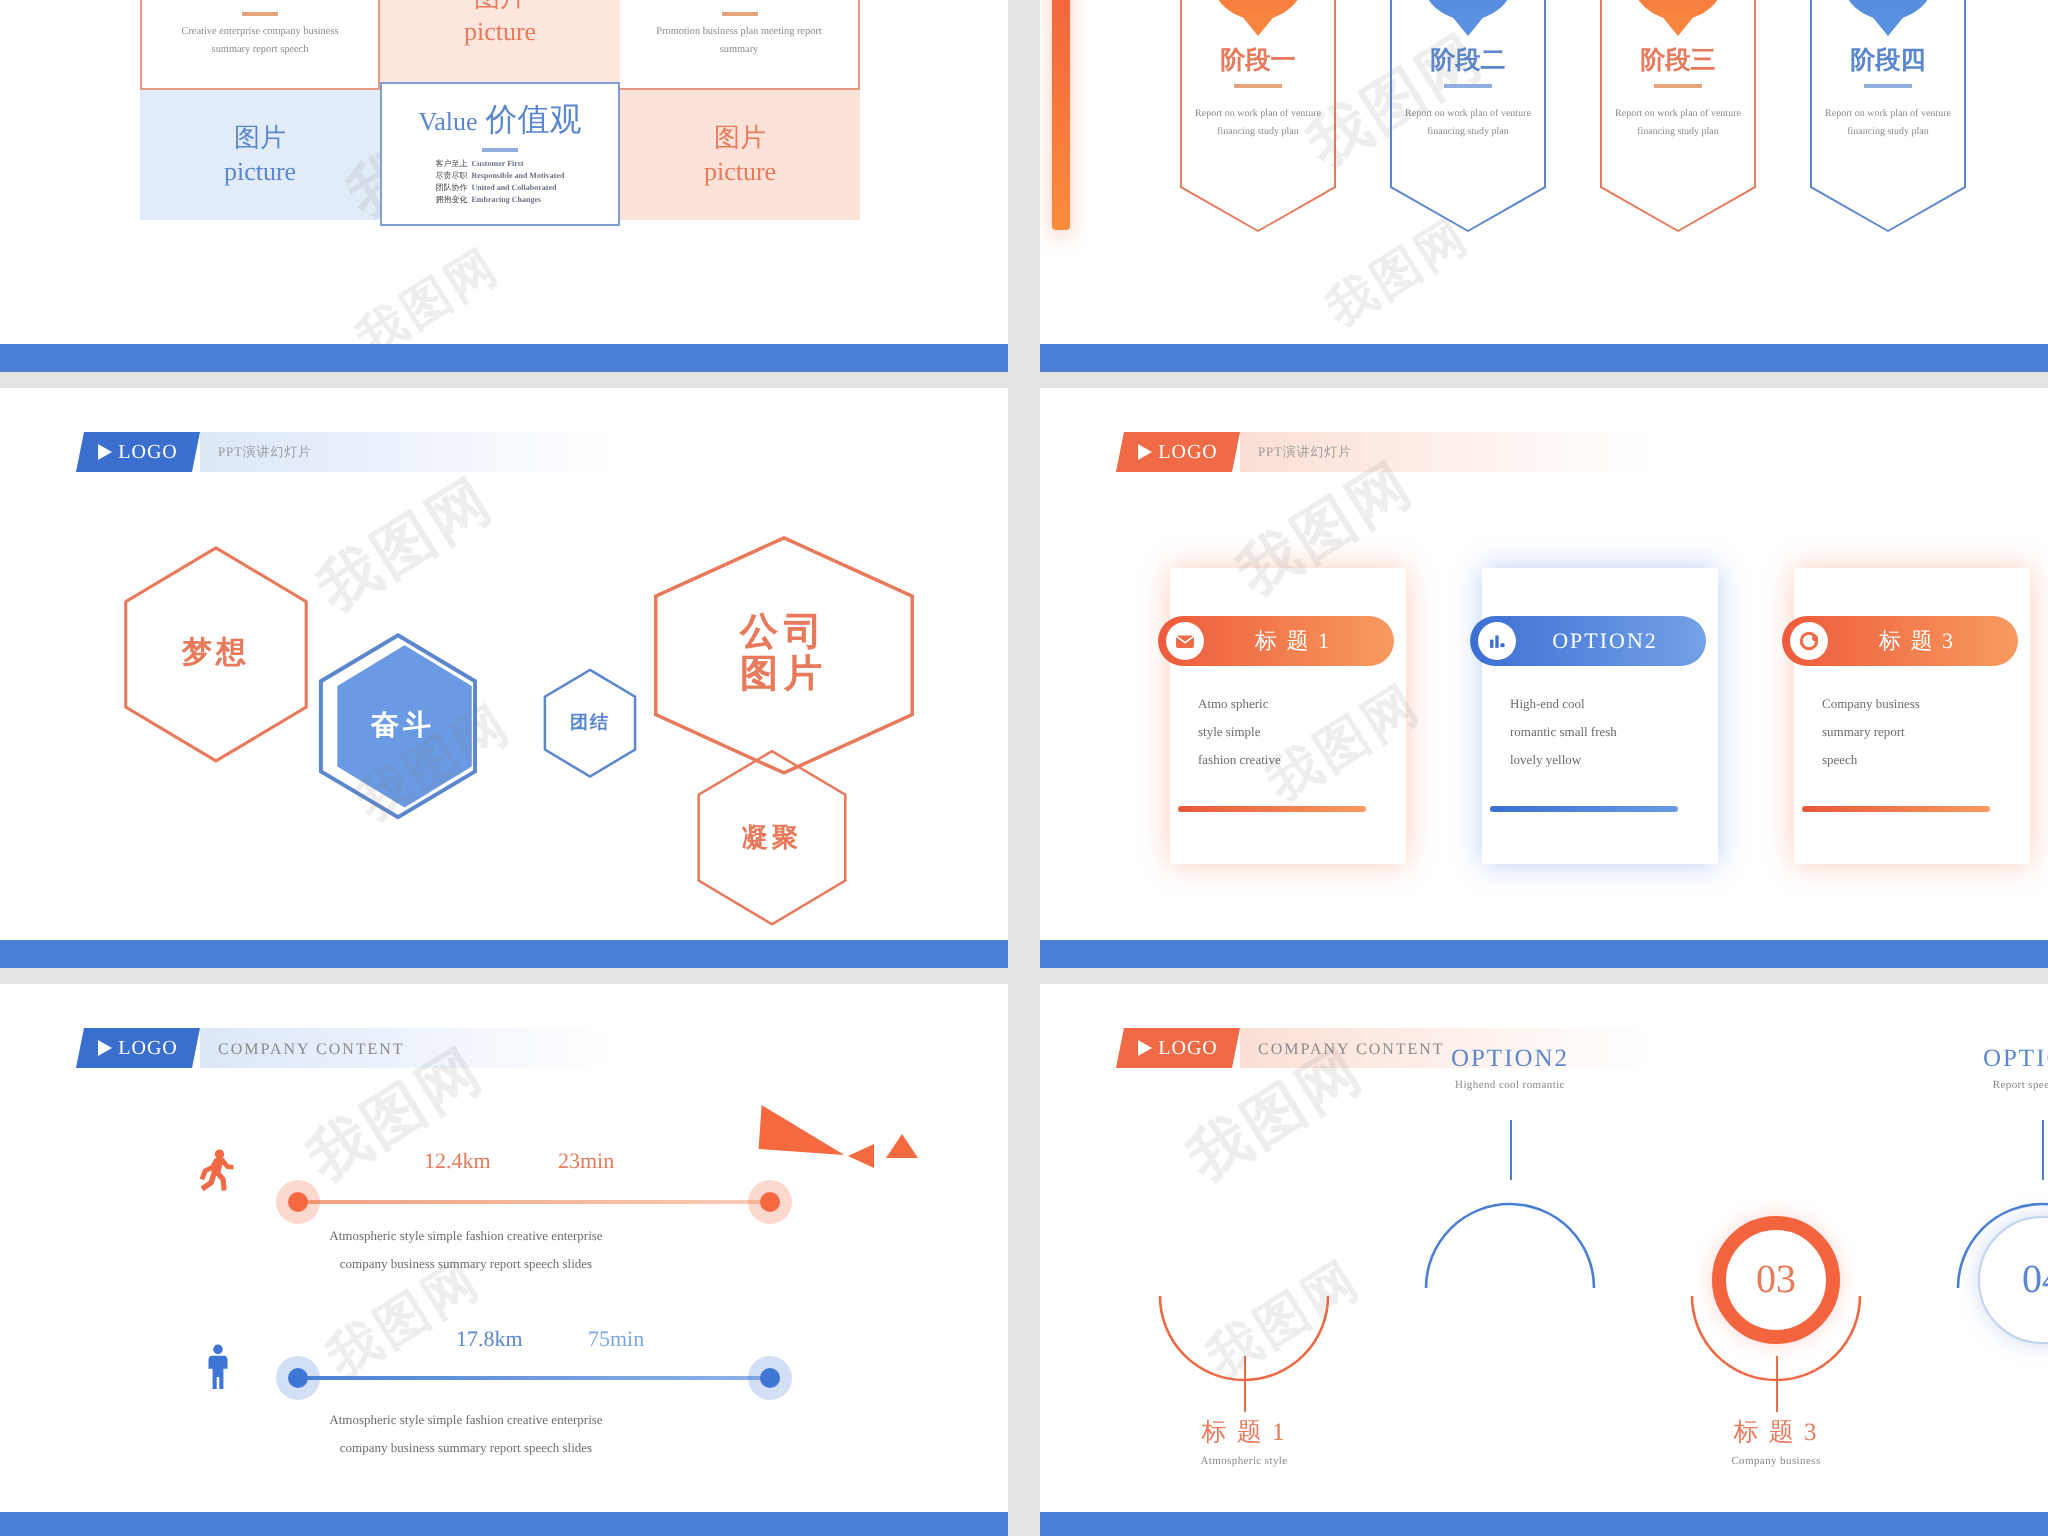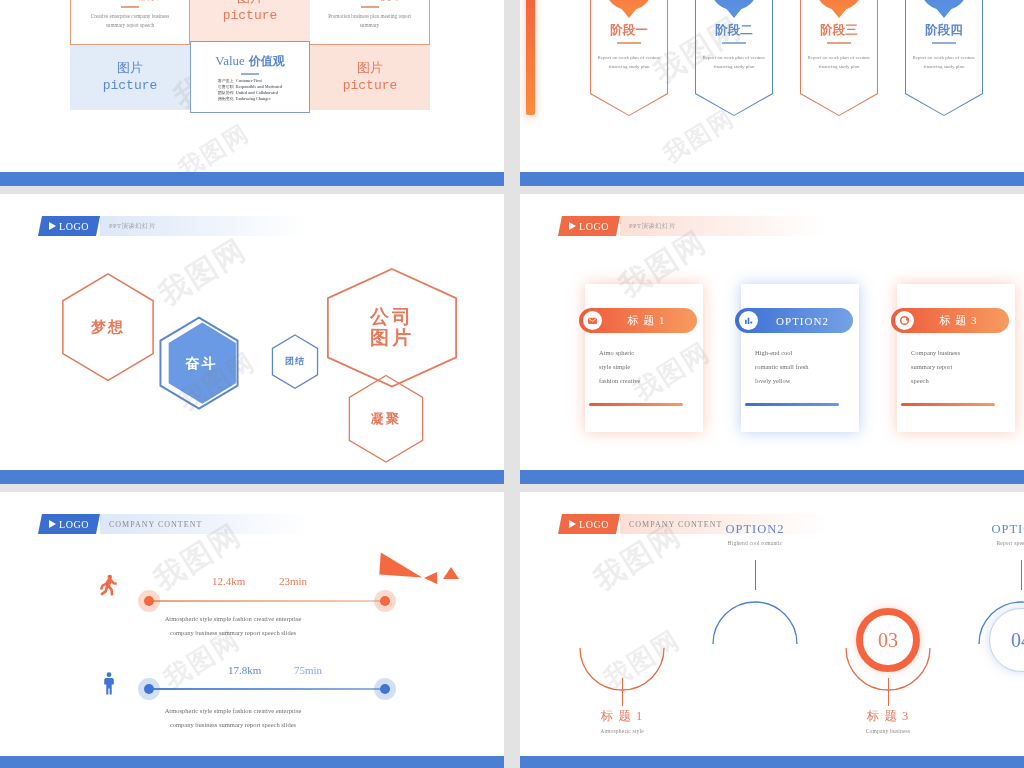--- a/index.html
+++ b/index.html
@@ -48,21 +48,21 @@
   .c-pic-o{width:120px;background:#fce6de;}
   .c-mission{width:120px;border:1px solid #e79b7e;border-left:none;background:#fff;}
   .c-pic-b{width:120px;background:#e2ebf8;}
   .c-value{width:120px;border:1px solid #7f9fd4;background:#fff;z-index:3;position:relative;margin-top:-4px;height:72px;}
   .c-pic-o2{width:120px;background:#fbe3da;}
   .ttl-o{color:#e8795a;font-size:11px;}
   .ttl-b{color:#5b87cf;font-size:11px;}
   .rule-o{width:18px;height:1.5px;background:#e8a27e;margin:3px 0 4px;}
   .rule-b{width:18px;height:1.5px;background:#8fb0de;margin:3px 0 3px;}
   .sub{font-size:5.2px;color:#8a8a8a;line-height:1.7;}
-  .picbig{font-size:13px;line-height:1.25;font-family:Liberation Mono, monospace;}
+  .picbig{font-size:13px;line-height:1.25;}
   .o{color:#e8795a;}
   .b{color:#5b87cf;}
   .vlist{font-size:4px;line-height:1.55;color:#6b7380;text-align:left;}
   .vlist span{color:#444;}
   .blue-arc{position:absolute;right:62px;top:-26px;width:90px;height:34px;background:#6d9ae6;border-radius:0 0 60px 60px;}
 
   
   .orangebar{position:absolute;left:6px;top:-40px;width:9px;height:155px;border-radius:2px;
     background:linear-gradient(180deg,#ef5a3c,#fb8b3c);box-shadow:0 3px 10px rgba(240,110,60,.35);}
   .stages{position:absolute;left:70px;top:-36px;display:flex;gap:27px;}
@@ -179,21 +179,21 @@
 
         <div class="s1row s1r2">
           <div class="cell c-pic-b">
             <div class="picbig b">图片</div>
             <div class="picbig en b">picture</div>
           </div>
 
           <div class="cell c-value">
             <div>
               <span class="ttl-b" style="font-size:13px">Value</span>
-              <span class="ttl-b" style="font-size:12px;font-weight:bold">价值观</span>
+              <span class="ttl-b" style="font-size:16px;font-weight:normal">价值观</span>
             </div>
             <div class="rule-b"></div>
             <div class="vlist">
               <div><span>客户至上</span>&nbsp;&nbsp;<b>Customer First</b></div>
               <div><span>尽责尽职</span>&nbsp;&nbsp;<b>Responsible and Motivated</b></div>
               <div><span>团队协作</span>&nbsp;&nbsp;<b>United and Collaborated</b></div>
               <div><span>拥抱变化</span>&nbsp;&nbsp;<b>Embracing Changes</b></div>
             </div>
           </div>
 

